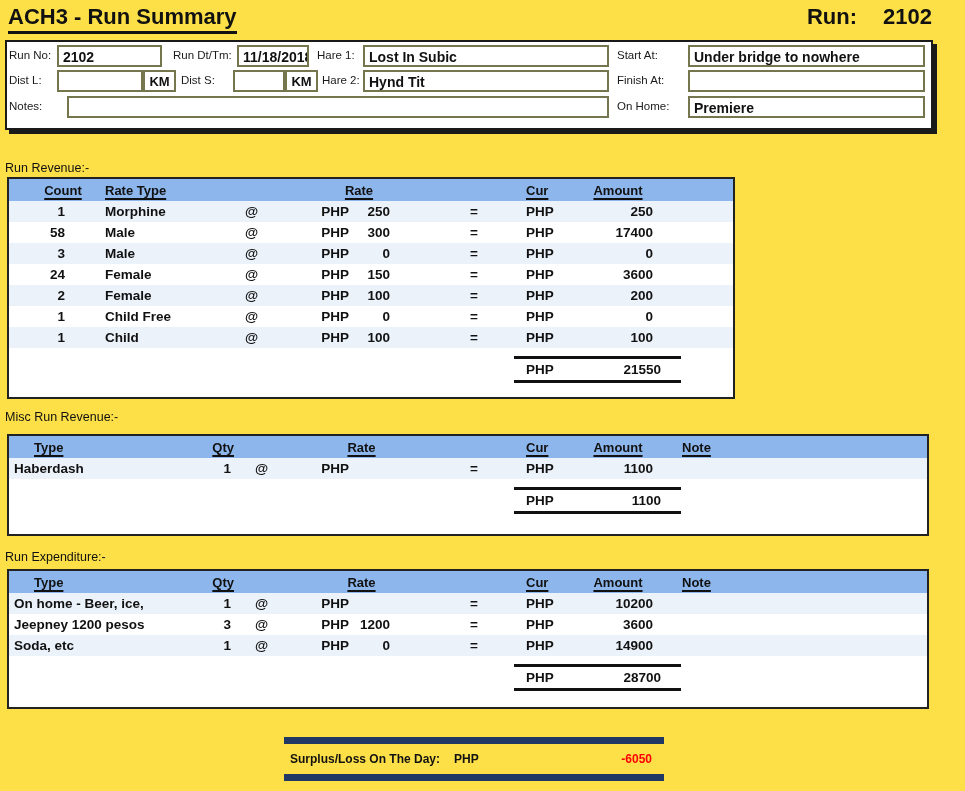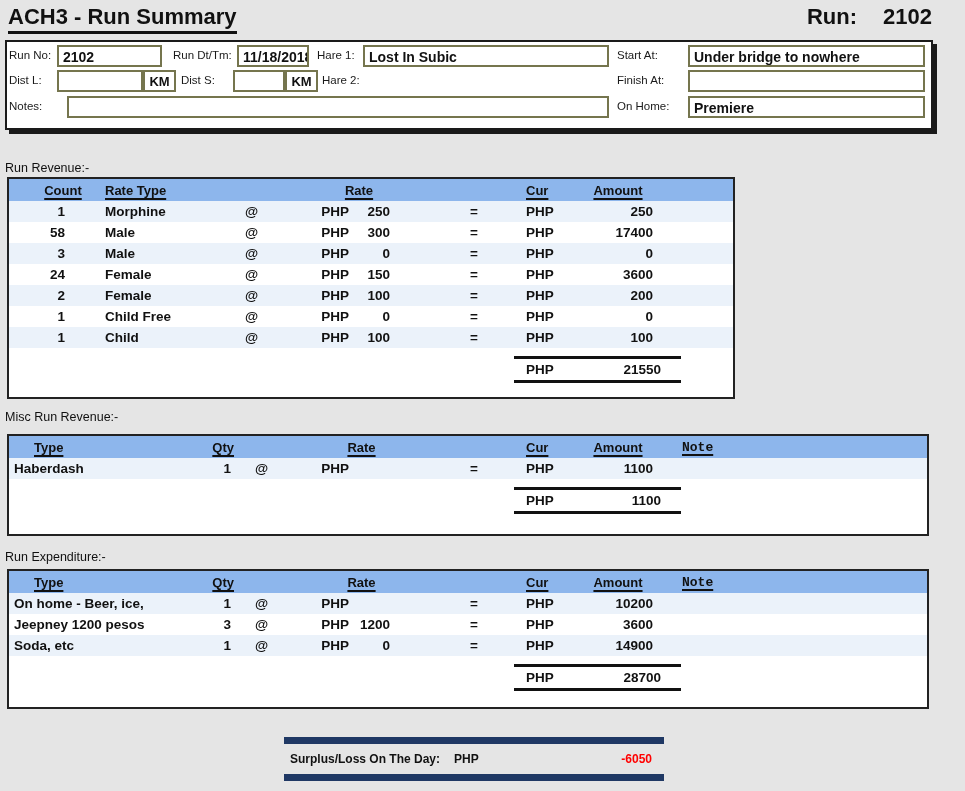--- a/index.html
+++ b/index.html
@@ -1,17 +1,17 @@
 <!DOCTYPE html>
 <html><head>
 <meta charset="utf-8">
 <style>
   html,body{margin:0;padding:0;background:#fff;}
   body{font-family:"Liberation Sans",sans-serif;color:#111;}
-  #page{position:relative;width:965px;height:791px;background:#e5e5e5;overflow:hidden;}
+  #page{position:relative;width:965px;height:791px;background:#fde047;overflow:hidden;}
 
   
   .page-title{position:absolute;left:8px;top:4px;font-size:22px;font-weight:bold;
     border-bottom:3px solid #111;padding-bottom:1px;white-space:nowrap;}
   .run-head{position:absolute;top:4px;right:33px;display:flex;gap:26px;
     font-size:22px;font-weight:bold;}
   .run-head span{border-bottom:2px solid #eab308;padding-bottom:17px;}
 
   
   .formbox{position:absolute;left:5px;top:40px;width:924px;height:86px;
@@ -36,21 +36,21 @@
   .t-rev .hdr,.t-rev .row{grid-template-columns:78px 142px 45px 75px 45px 130px 55px 78px;}
   .t-wide .hdr,.t-wide .row{grid-template-columns:185px 40px 55px 60px 45px 130px 55px 78px 100px;}
 
   
   .g1{grid-column:1;} .g2{grid-column:2;} .g45{grid-column:4/6;} .g7{grid-column:7;}
   .g8{grid-column:8;} .g9{grid-column:9;}
 
   
   .c-count{padding-right:22px;} .c-type{padding-left:18px;} .c-typew{padding-left:5px;}
   .c-qty{padding-right:3px;} .c-rval{padding-right:4px;} .c-eq{padding-left:30px;}
-  .c-cur{padding-left:2px;} .c-amt{padding-right:4px;} .c-note{padding-left:25px;font-family:Liberation Mono, monospace;}
+  .c-cur{padding-left:2px;} .c-amt{padding-right:4px;} .c-note{padding-left:25px;}
 
   .totbox{margin-top:8px;margin-left:505px;width:167px;box-sizing:border-box;
     border-top:3px solid #111;border-bottom:3px solid #111;
     padding:3px 20px 3px 12px;display:flex;justify-content:space-between;
     font-weight:bold;font-size:13.5px;}
 
   
   .surplus{position:absolute;left:284px;top:737px;width:380px;}
   .sbar{height:7px;}
   .srow{display:flex;align-items:center;height:30px;font-weight:bold;font-size:12px;}
@@ -80,20 +80,21 @@
     <div class="flabel" style="left:610px;top:7px;">Start At:</div>
     <div class="fbox" style="left:681px;top:3px;width:237px;">Under bridge to nowhere</div>
 
     <div class="flabel" style="left:2px;top:32px;">Dist L:</div>
     <div class="fbox" style="left:50px;top:28px;width:86px;"></div>
     <div class="fbox km" style="left:136px;top:28px;width:33px;">KM</div>
     <div class="flabel" style="left:174px;top:32px;">Dist S:</div>
     <div class="fbox" style="left:226px;top:28px;width:52px;"></div>
     <div class="fbox km" style="left:278px;top:28px;width:33px;">KM</div>
     <div class="flabel" style="left:315px;top:32px;">Hare 2:</div>
+    <div class="fbox" style="left:356px;top:28px;width:246px;">Hynd Tit</div>
     <div class="flabel" style="left:610px;top:32px;">Finish At:</div>
     <div class="fbox" style="left:681px;top:28px;width:237px;"></div>
 
     <div class="flabel" style="left:2px;top:58px;">Notes:</div>
     <div class="fbox" style="left:60px;top:54px;width:542px;"></div>
     <div class="flabel" style="left:610px;top:58px;">On Home:</div>
     <div class="fbox" style="left:681px;top:54px;width:237px;">Premiere</div>
   </div>
 
   <div class="seclabel" style="left:5px;top:161px;">Run Revenue:-</div>

